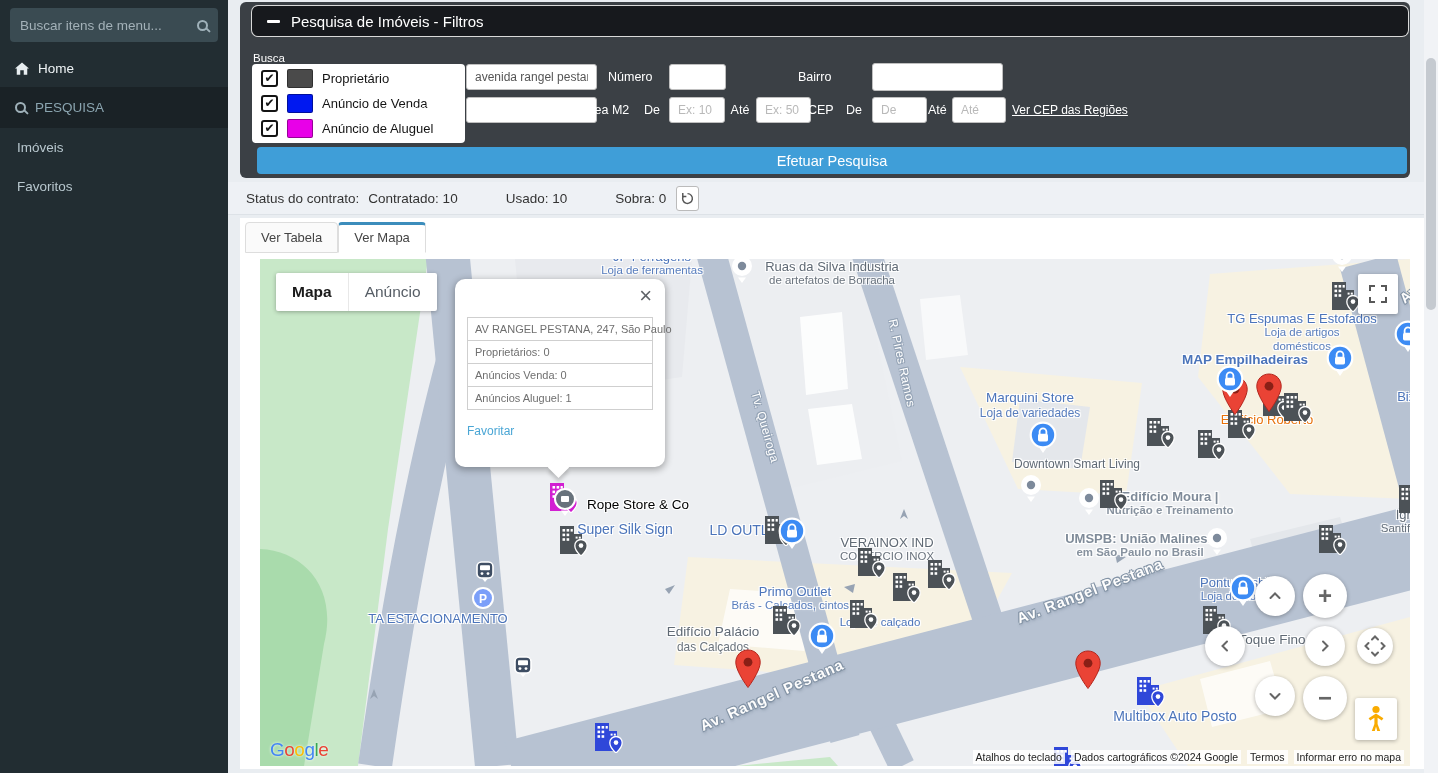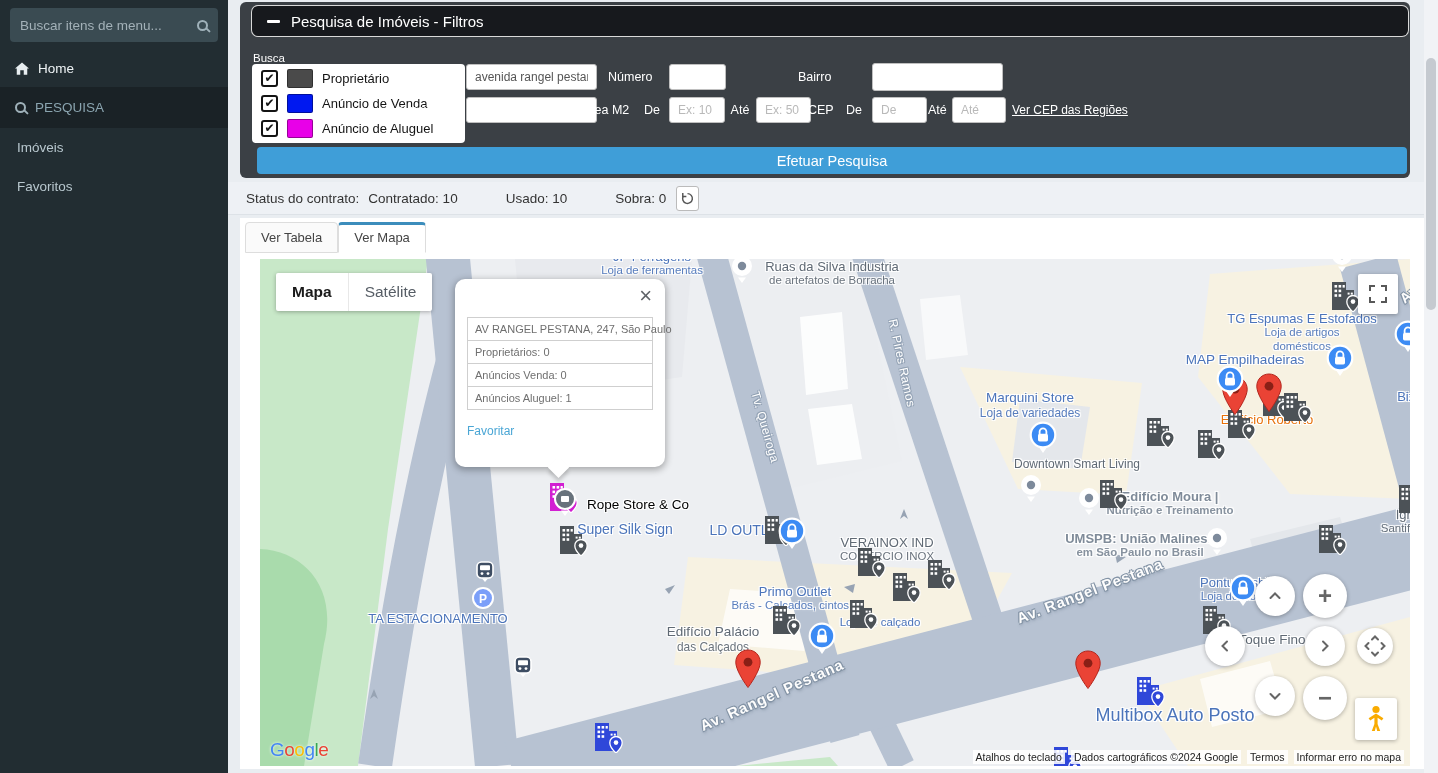--- a/index.html
+++ b/index.html
@@ -278,21 +278,21 @@
           </div>
           <div class="map-label poi-gray" style="left: 572px; top: 14px; font-size: 13px; transform: translate(-50%, -50%);">
             <span>Ruas da Silva Industria</span>
             <span class="sub">de artefatos de Borracha</span>
           </div>
           <div class="map-label poi-blue" style="left: 1042px; top: 73px; font-size: 13px; transform: translate(-50%, -50%);">
             <span>TG Espumas E Estofados</span>
             <span class="sub">Loja de artigos</span>
             <span class="sub">domésticos</span>
           </div>
-          <div class="map-label poi-blue" style="left: 985px; top: 101px; font-size: 13.5px; transform: translate(-50%, -50%);">
+          <div class="map-label poi-blue" style="left: 985px; top: 101px; font-size: 13.5px; transform: translate(-50%, -50%); font-weight: bold;">
             <span>MAP Empilhadeiras</span>
           </div>
           <div class="map-label poi-blue" style="left: 770px; top: 146px; font-size: 13.5px; transform: translate(-50%, -50%);">
             <span>Marquini Store</span>
             <span class="sub">Loja de variedades</span>
           </div>
           <div class="map-label poi-gray" style="left: 817px; top: 205px; font-size: 12px; transform: translate(-50%, -50%);">
             <span>Downtown Smart Living</span>
           </div>
           <div class="map-label poi-outline" style="left: 910px; top: 244px; font-size: 13px; transform: translate(-50%, -50%);">
@@ -330,21 +330,21 @@
             <span>Edifício Palácio</span>
             <span class="sub">das Calçados</span>
           </div>
           <div class="map-label poi-blue" style="left: 978px; top: 330px; font-size: 13px; transform: translate(-50%, -50%);">
             <span>Pontual tshirt</span>
             <span class="sub">Loja de Roupa</span>
           </div>
           <div class="map-label poi-gray" style="left: 1012px; top: 381px; font-size: 13.5px; transform: translate(-50%, -50%);">
             <span>Toque Fino</span>
           </div>
-          <div class="map-label poi-blue" style="left: 915px; top: 457px; font-size: 18px; transform: translate(-50%, -50%);">
+          <div class="map-label poi-blue" style="left: 915px; top: 457px; font-size: 14px; transform: translate(-50%, -50%);">
             <span>Multibox Auto Posto</span>
           </div>
           <div class="map-label poi-gray" style="left: 1152px; top: 262px; font-size: 13px; transform: translate(-50%, -50%);">
             <span>Igreja</span>
             <span class="sub">Santificação</span>
           </div>
           <div class="map-label poi-blue" style="left: 1152px; top: 138px; font-size: 13px; transform: translate(-50%, -50%);">
             <span>Bizar</span>
           </div>
           <div class="map-label poi-orange" style="left: 1007px; top: 161px; font-size: 13px; transform: translate(-50%, -50%);">
@@ -828,21 +828,21 @@
             </svg></div>
           <div class="map-marker" style="left: 211px; top: 327px;"><svg width="24" height="26" viewBox="0 0 24 26">
               <circle cx="12" cy="12" r="11" fill="#fff"></circle>
               <circle cx="12" cy="12" r="9" fill="#7b9ff9"></circle>
               <text x="12" y="16.5" text-anchor="middle" font-family="Liberation Sans,sans-serif" font-size="12" font-weight="bold" fill="#fff">P</text>
             </svg></div>
         </div>
 
       <div class="map-type">
         <div class="cell on">Mapa</div>
-        <div class="cell off">Satélite</div>
+        <div class="cell off">Anúncio</div>
       </div>
 
       <button class="fullscreen-btn">
         <svg width="18" height="18" viewBox="0 0 18 18" fill="none" stroke="#585858" stroke-width="2">
           <path d="M1 6V1h5M12 1h5v5M17 12v5h-5M6 17H1v-5"></path>
           </svg>
       </button>
 
       <div class="popup">
         <div class="tail"></div>

